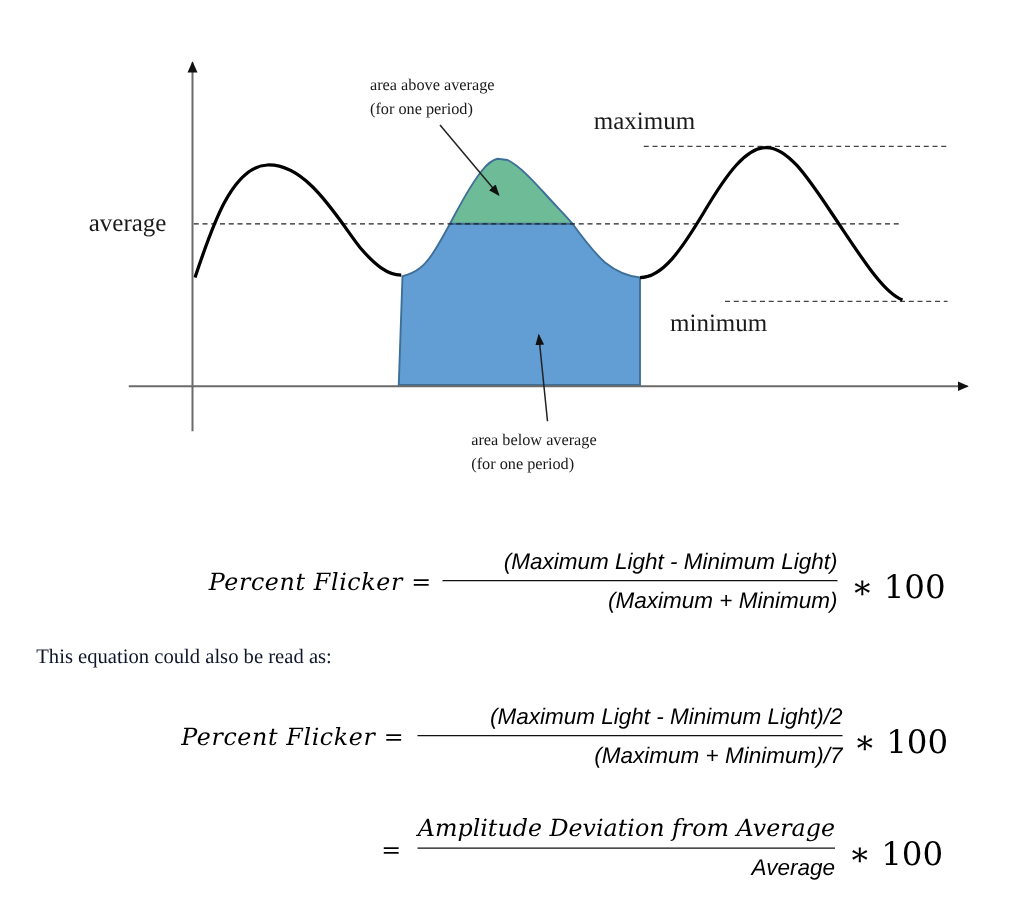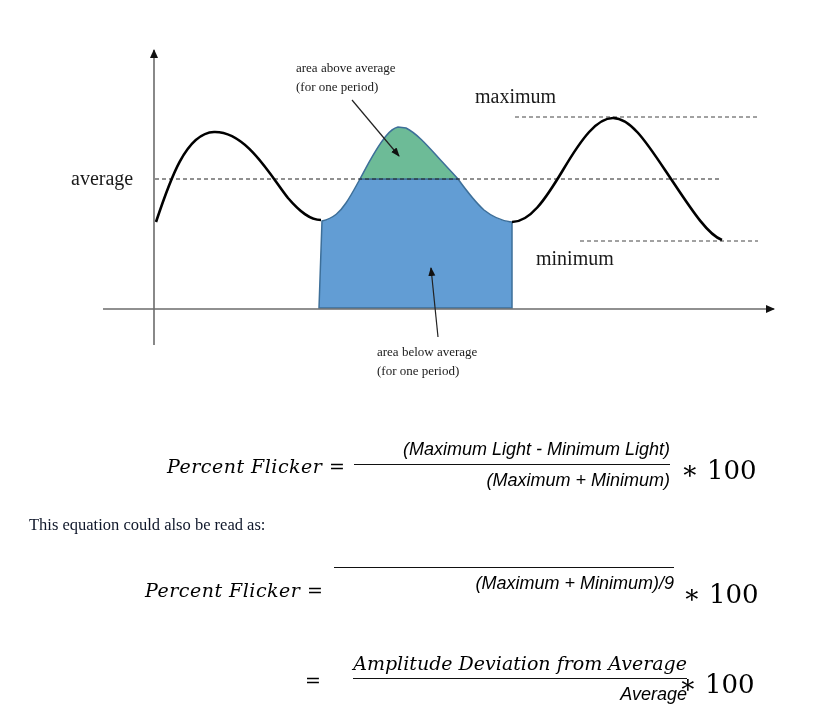--- a/index.html
+++ b/index.html
@@ -64,27 +64,28 @@
     <div class="den">(Maximum + Minimum)</div>
   </div>
   <span class="times" style="left:681px; top:455px;">∗ 100</span>
 </div>
 
 <div class="para">This equation could also be read as:</div>
 
 <div>
   <span class="lhs" style="left:145px; top:579px;">Percent Flicker =</span>
   <div class="frac" style="left:334px; top:563px; width:340px;">
+    <div class="num">(Maximum Light - Minimum Light)/2</div>
     <div class="bar"></div>
-    <div class="den">(Maximum + Minimum)/9</div>
+    <div class="den">(Maximum + Minimum)/7</div>
   </div>
   <span class="times" style="left:683px; top:579px;">∗ 100</span>
 </div>
 
 <div>
   <span class="lhs" style="left:305px; top:669px;">=</span>
-  <div class="frac" style="left:334px; top:652px; width:334px;margin-left:19px;">
+  <div class="frac" style="left:334px; top:652px; width:334px;">
     <div class="num serifi" style="font-size:19px;">Amplitude Deviation from Average</div>
     <div class="bar"></div>
     <div class="den">Average</div>
   </div>
   <span class="times" style="left:679px; top:669px;">∗ 100</span>
 </div>
 
 </body></html>

